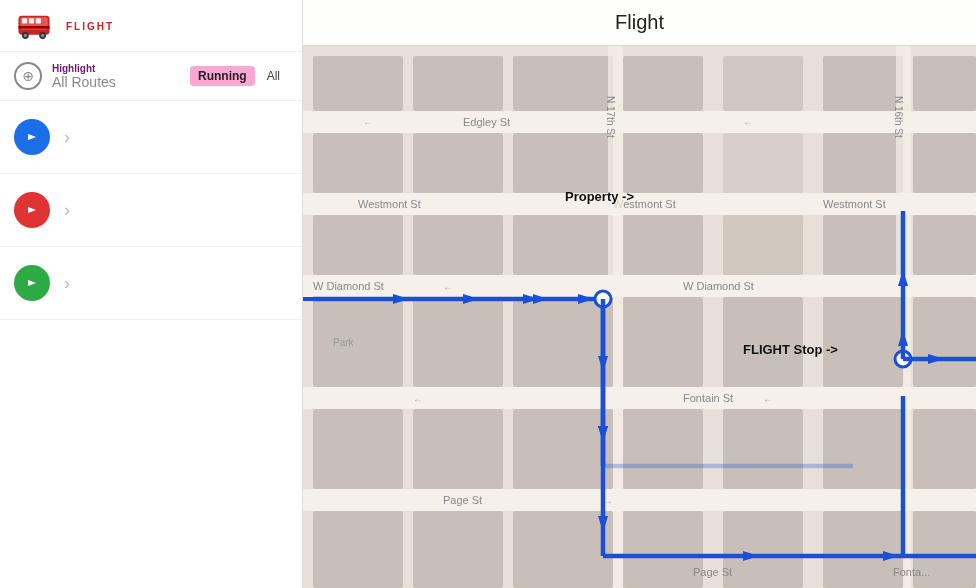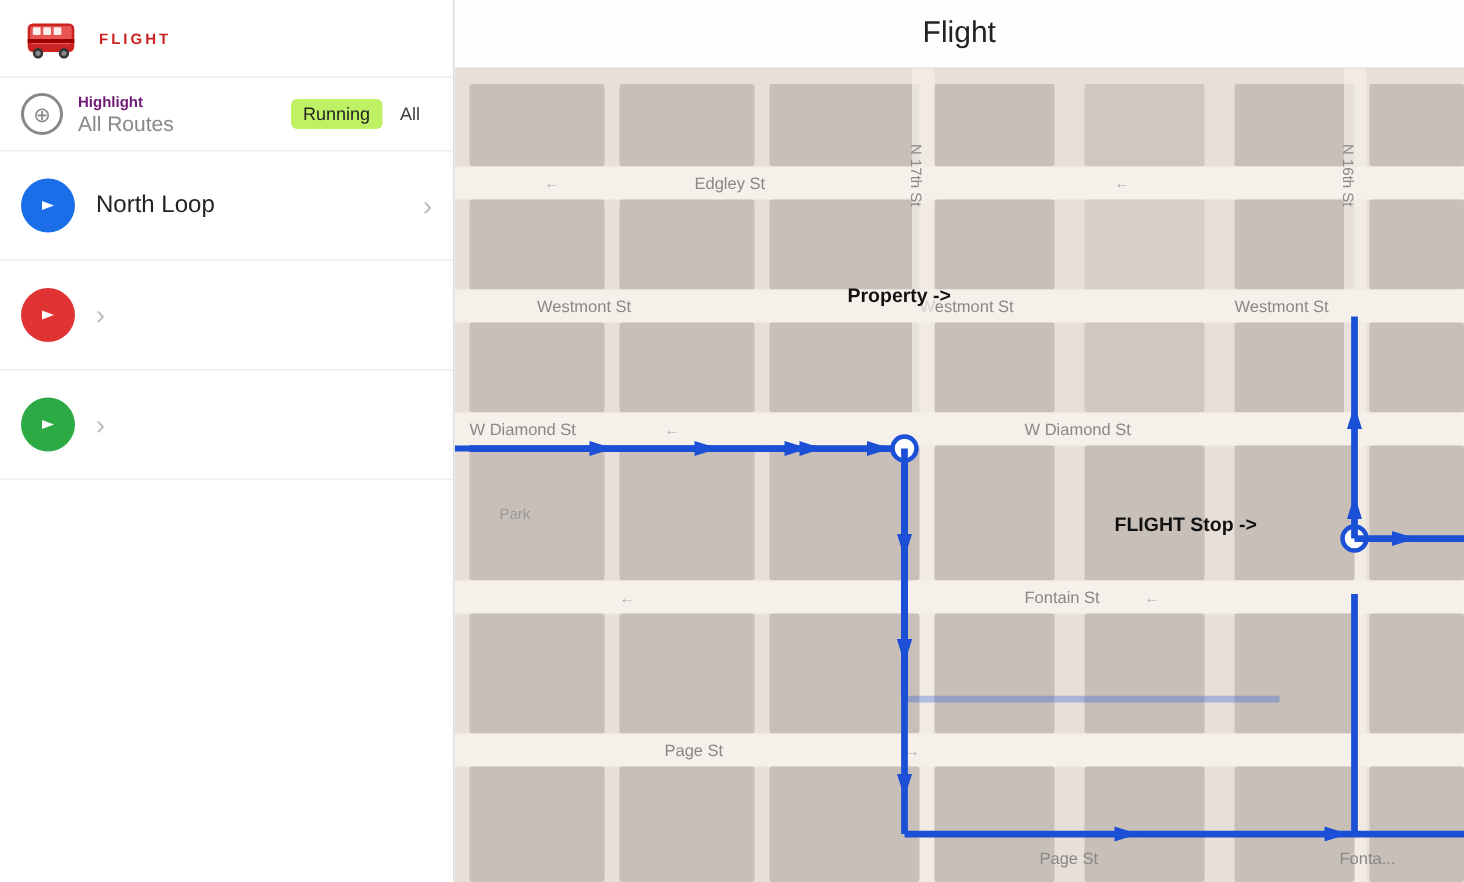--- a/index.html
+++ b/index.html
@@ -95,22 +95,22 @@
       padding: 3px 8px;
       border-radius: 4px;
       font-size: 12px;
       border: none;
       cursor: pointer;
       background: transparent;
       color: #404040;
     }
 
     .toggle-btn.active {
-      background: #bef264;
-      font-weight: 400;
+      background: #f9a8d4;
+      font-weight: 700;
       color: #222;
     }
 
     
     .route-list {
       flex: 1;
       overflow-y: auto;
     }
 
     .route-item {
@@ -230,21 +230,20 @@
 
   <div class="route-list">
 
     <div class="route-item">
       <div class="route-icon blue">
         <svg width="20" height="20" viewBox="0 0 20 20">
           <circle cx="10" cy="10" r="9" fill="#1a6fe8"></circle>
           <polygon points="6,7 14,10 6,13" fill="white"></polygon>
         </svg>
       </div>
-      <span class="route-name">North Loop</span>
       <span class="route-chevron">›</span>
     </div>
 
     <div class="route-item">
       <div class="route-icon red">
         <svg width="20" height="20" viewBox="0 0 20 20">
           <circle cx="10" cy="10" r="9" fill="#e03333"></circle>
           <polygon points="6,7 14,10 6,13" fill="white"></polygon>
         </svg>
       </div>

